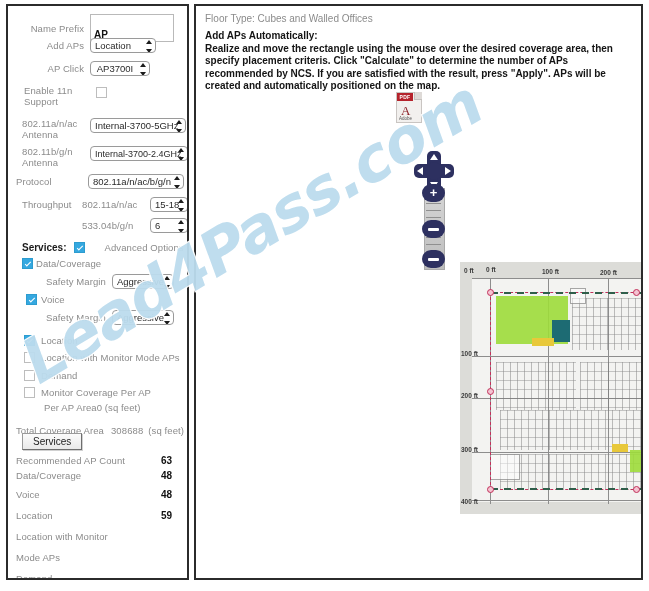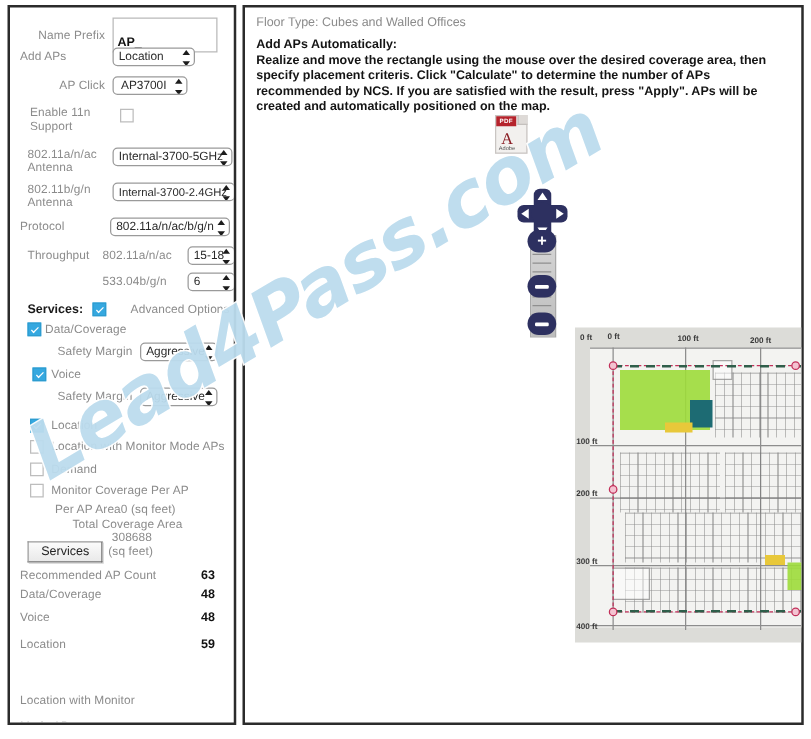--- a/index.html
+++ b/index.html
@@ -199,21 +199,21 @@
 <div id="root">
 
   <div class="left-panel">
 
     <div class="row" style="position:absolute;left:8px;top:8px;width:166px;">
       <span class="lbl" style="width:68px;text-align:right;padding-right:6px;">Name Prefix</span>
       <span class="txtbox" style="width:84px;">AP_</span>
     </div>
 
     <div class="row" style="position:absolute;left:8px;top:32px;width:166px;">
-      <span class="lbl" style="width:68px;padding-right:6px;">Add APs</span>
+      <span class="lbl" style="width:68px;text-align:right;padding-right:6px;">Add APs</span>
       <span class="sel" style="width:66px;">
         <span>Location</span>
         <span class="spin">
             <i class="up"></i>
             <i class="dn"></i>
           </span>
       </span>
     </div>
 
     <div class="row" style="position:absolute;left:8px;top:55px;width:166px;">
@@ -335,21 +335,21 @@
       <span class="cb"></span>
       <span class="lbl" style="margin-left:6px;">Demand</span>
     </div>
 
     <div class="row" style="position:absolute;left:16px;top:381px;">
       <span class="cb"></span>
       <span class="lbl" style="margin-left:6px;">Monitor Coverage Per AP</span>
     </div>
     <div class="lbl" style="position:absolute;left:36px;top:396px;">Per AP Area0   (sq feet)</div>
 
-    <div class="row" style="position:absolute;left:8px;top:408px;width:172px;flex-direction:column;">
+    <div class="row" style="position:absolute;left:8px;top:419px;width:172px;">
       <span class="lbl">Total Coverage Area</span>
       <span class="lbl" style="margin-left:7px;">308688</span>
       <span class="lbl" style="margin-left:5px;">(sq feet)</span>
     </div>
 
     <button class="btn" style="position:absolute;left:14px;top:427px;">Services</button>
 
     <div style="position:absolute;left:8px;top:448px;width:172px;">
       <div class="row" style="position:relative;height:13px;">
         <span class="lbl">Recommended AP Count</span>
@@ -360,21 +360,21 @@
         <span style="position:absolute;right:16px;font-size:10px;font-weight:bold;color:#111;">48</span>
       </div>
       <div class="row" style="position:relative;height:21px;">
         <span class="lbl">Voice</span>
         <span style="position:absolute;right:16px;font-size:10px;font-weight:bold;color:#111;">48</span>
       </div>
       <div class="row" style="position:relative;height:21px;">
         <span class="lbl">Location</span>
         <span style="position:absolute;right:16px;font-size:10px;font-weight:bold;color:#111;">59</span>
       </div>
-      <div class="row" style="position:relative;height:21px;margin-top:24px;">
+      <div class="row" style="position:relative;height:21px;">
         <span class="lbl">Location with Monitor</span>
       </div>
       <div class="row" style="position:relative;height:21px;">
         <span class="lbl">Mode APs</span>
       </div>
       <div class="row" style="position:relative;height:21px;">
         <span class="lbl">Demand</span>
       </div>
     </div>
 

